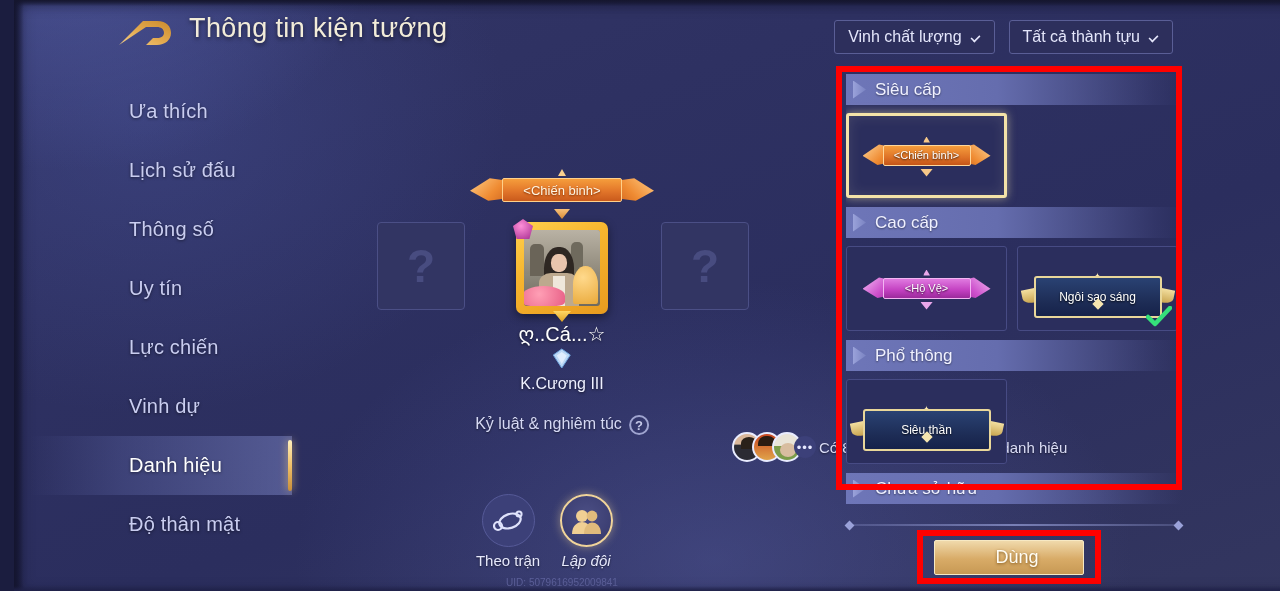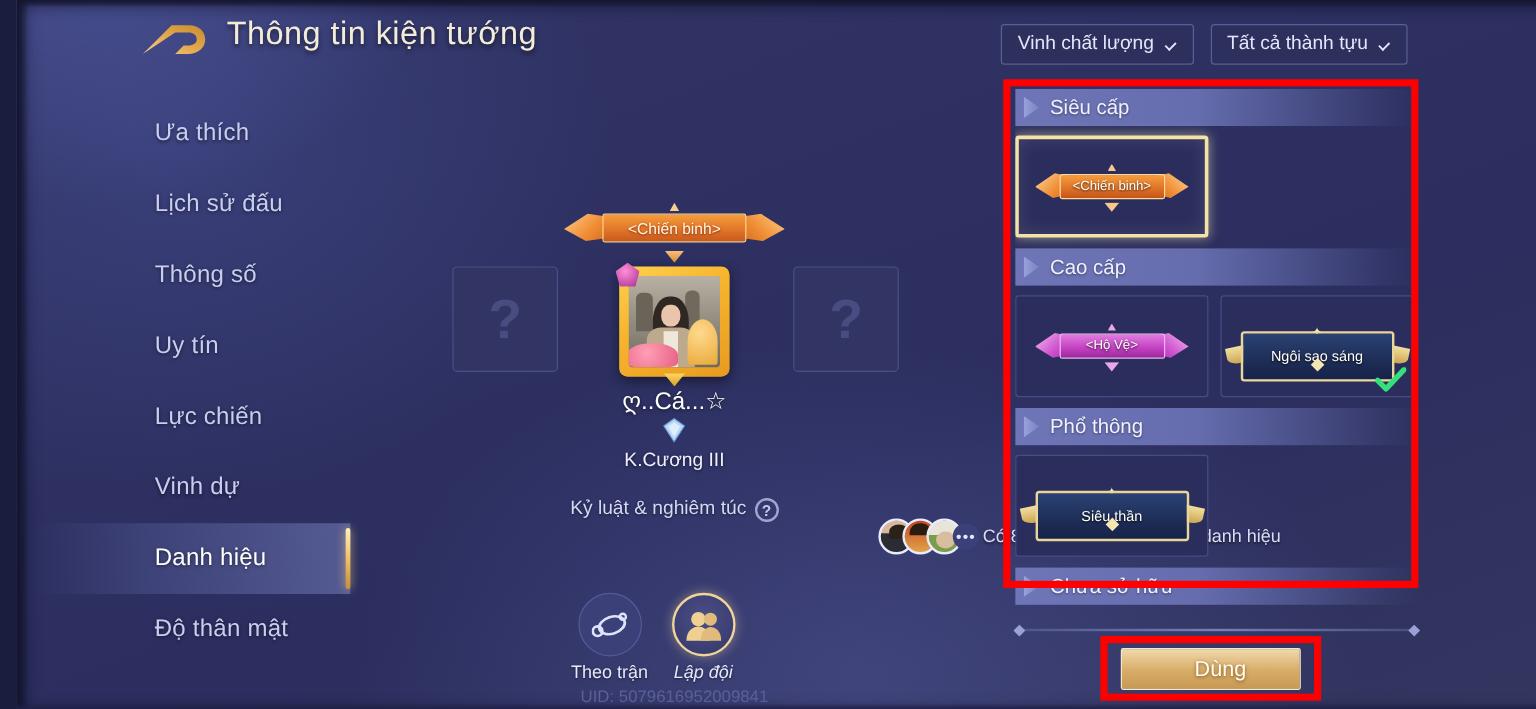--- a/index.html
+++ b/index.html
@@ -175,21 +175,21 @@
     display:flex;align-items:center;justify-content:center;position:relative;
   }
   .act-1 .act-btn{background:#3c4078;border:1px solid #565a98;}
   .act-2 .act-btn{background:radial-gradient(circle at 50% 40%,#4c4f85,#34376a);
     border:2px solid #f0d49a;box-shadow:0 0 10px rgba(240,212,154,.45);}
   .act-label{margin-top:5px;font-size:15px;color:#e6e8fb;line-height:1.15;text-shadow:0 1px 2px rgba(0,0,0,.55);}
   .act-1{left:178px;} .act-2{left:256px;font-style:italic;}
 
   .uid{
     position:absolute;left:50%;bottom:3px;transform:translateX(-50%);
-    font-size:14px;color:#5d619b;white-space:nowrap;
+    font-size:10px;color:#5d619b;white-space:nowrap;
   }
 
   
   .filters{position:absolute;right:121px;top:20px;display:flex;gap:14px;}
   .filter-btn{
     height:34px;padding:0 13px;display:flex;align-items:center;gap:8px;
     background:#2d2f5c;border:1px solid #5a5e96;border-radius:3px;
     font-size:16px;color:#e4e6fb;white-space:nowrap;cursor:pointer;
   }
   .chev{width:11px;height:7px;position:relative;flex:none;}

